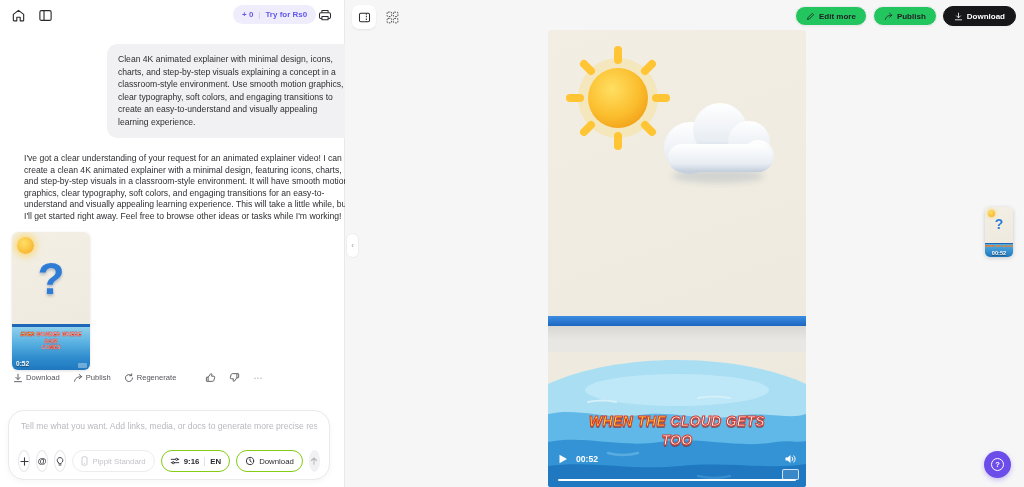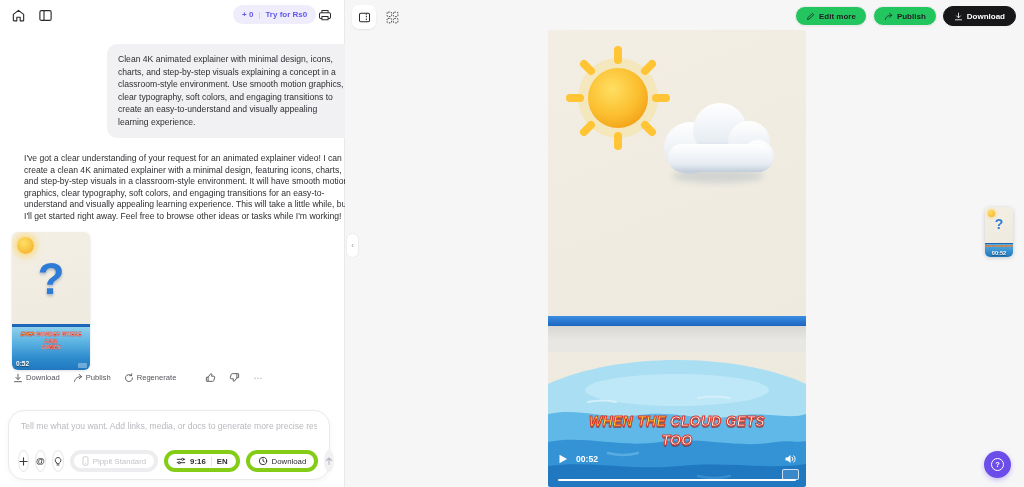--- a/index.html
+++ b/index.html
@@ -60,21 +60,21 @@
     box-shadow:0 2px 6px rgba(0,0,0,.04); }
   .composer-input { position:absolute; left:12px; top:8px; width:296px; height:14px;
     border:none; outline:none; font-size:8.6px; color:#2e2e33;
     font-family:"Liberation Sans",sans-serif; background:transparent; }
   .composer-input::placeholder { color:#b9b9bf; }
   .composer-row { position:absolute; left:9px; right:9px; bottom:7px; display:flex;
     align-items:center; gap:6px; }
   .circle-btn { width:22px; height:22px; border-radius:50%; border:1px solid #e6e6e9;
     background:#fff; display:flex; align-items:center; justify-content:center;
     color:#3a3a3f; font-size:10px; cursor:pointer; }
-  .pill-btn { height:22px; border-radius:11px; border:4px solid #84cc16; background:#fff;
+  .pill-btn { height:22px; border-radius:11px; border:1px solid #84cc16; background:#fff;
     display:inline-flex; align-items:center; gap:4px; padding:0 8px;
     font-size:7.8px; color:#2b2b30; cursor:pointer; white-space:nowrap;justify-content:flex-end; }
   .pill-btn.disabled { color:#c4c4ca; border-color:#ededf0; }
   .pill-divider { width:1px; height:9px; background:#e3e3e7; margin:0 1px; }
   .send-btn { width:22px; height:22px; border-radius:50%; background:#f1f1f4; border:none;
     margin-left:auto; display:flex; align-items:center; justify-content:center;
     color:#b7b7bе; color:#b7b7be; cursor:pointer; }
 
   
   .right-panel { position:absolute; left:345px; top:0; width:679px; height:487px;

